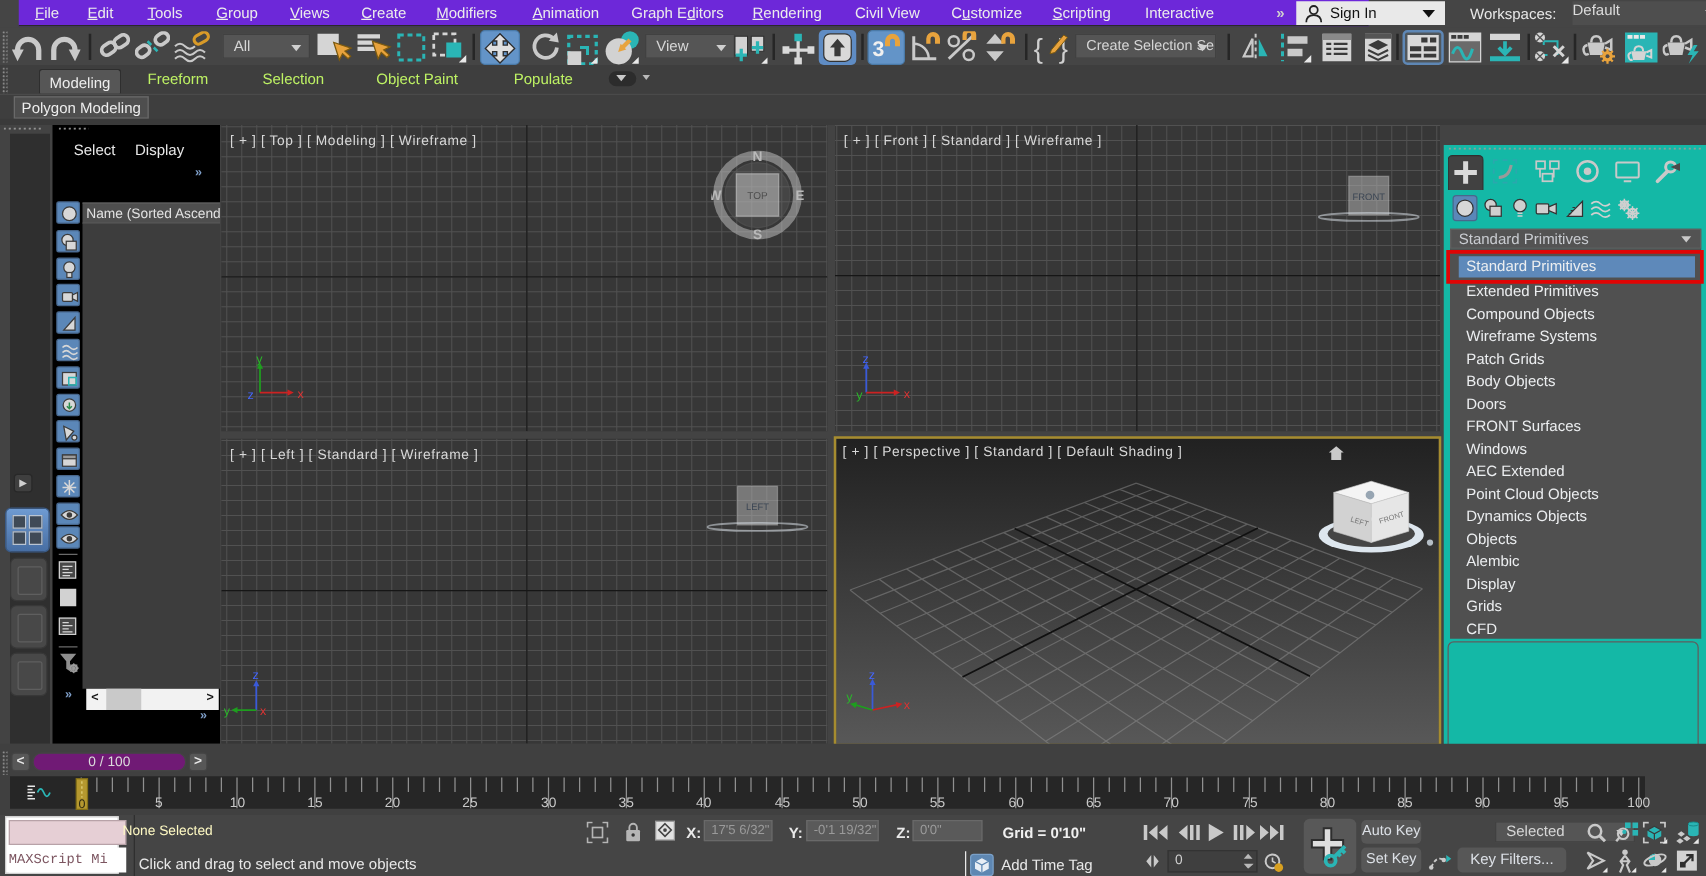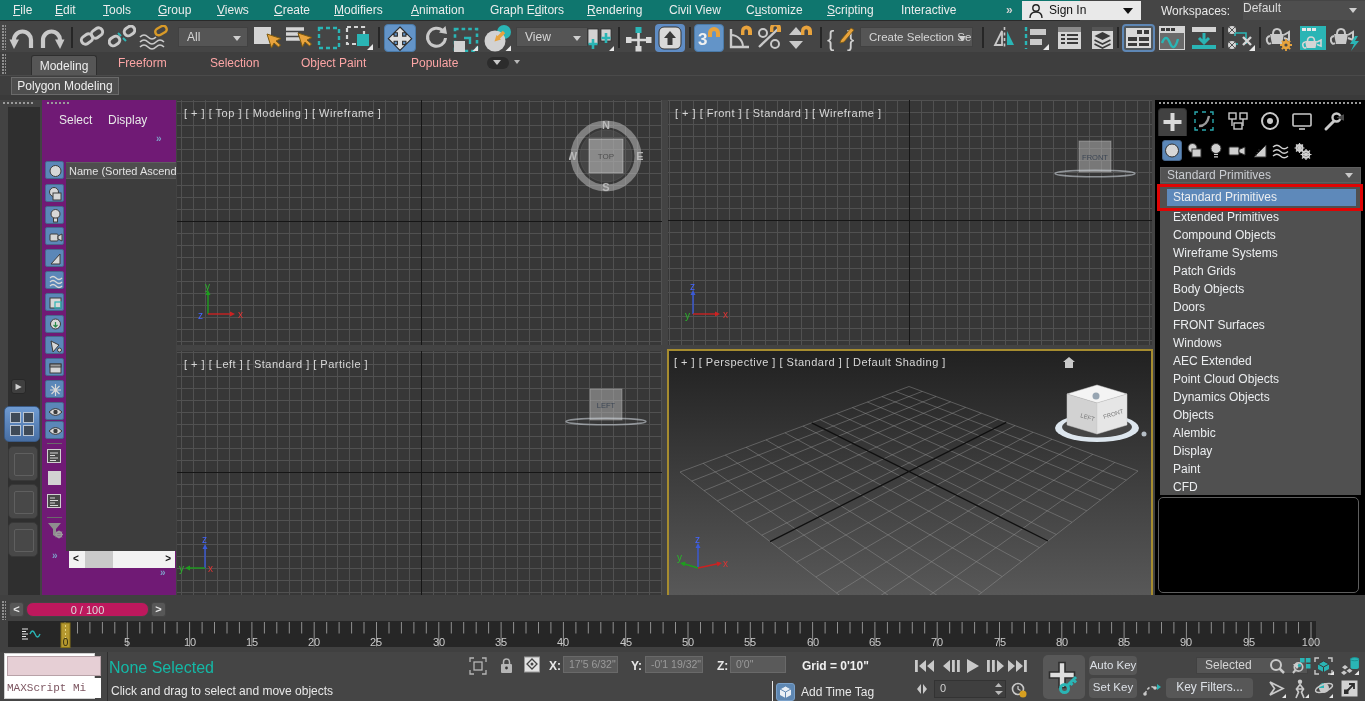--- a/index.html
+++ b/index.html
@@ -1,57 +1,57 @@
 <!DOCTYPE html>
 <html><head><meta charset="utf-8"><style>
 *{margin:0;padding:0;box-sizing:border-box}
 html,body{width:1365px;height:701px;overflow:hidden}
 body{position:relative;background:#454545;font-family:"Liberation Sans",sans-serif;color:#e0e0e0}
 .abs{position:absolute}
 
-#menubar{left:0;top:0;width:1080px;height:21px;background:#0f766e;border-bottom:1px solid #2a2a2a}
+#menubar{left:15px;top:0;width:1080px;height:21px;background:#6d28d9;border-bottom:1px solid #2a2a2a}
 #menubar .mi{position:absolute;top:3px;font-size:12px;color:#ececec;white-space:nowrap}
 #menubar u{text-decoration:underline}
 #signin{position:absolute;left:1022px;top:1px;width:119px;height:19px;background:#e9e9e9;color:#111;font-size:12px}
 #wslbl{position:absolute;left:1161px;top:4px;font-size:12px;color:#e8e8e8}
 #wsdd{position:absolute;left:1243px;top:1px;width:122px;height:19px;background:#4e4e4e;color:#dcdcdc;font-size:12px}
 
 #toolbar{left:0;top:22px;width:1365px;height:30px;background:#454545}
 .grip{position:absolute;width:4px;background-image:radial-gradient(circle at 1px 1px,#909090 0.7px,transparent 1px);background-size:3px 3px}
 .tsep{position:absolute;top:5px;width:2px;height:21px;background:#262626}
 .dd{position:absolute;background:#555;border:1px solid #414141;color:#d6d6d6;font-size:12px;line-height:18px;padding-left:8px}
 .dd .ar{position:absolute;right:6px;top:8px;width:0;height:0;border-left:4px solid transparent;border-right:4px solid transparent;border-top:5px solid #cfcfcf}
 .tbtn{position:absolute;top:3px;width:28px;height:26px}
 .tbtn.on{background:#6394c8;border:1px solid #4a7aa8;border-radius:4px}
 .tbtn.onb{background:#50575c;border:2px solid #5e87b5;border-radius:4px}
 
 #ribbon{left:0;top:52px;width:1365px;height:23px;background:#3e3e3e}
-#ribbon .rtab{position:absolute;top:4px;font-size:12px;color:#fca5a5}
+#ribbon .rtab{position:absolute;top:4px;font-size:12px;color:#bef264}
 #modtab{position:absolute;left:31px;top:3px;width:66px;height:20px;background:#565656;border:1px solid #2e2e2e;border-bottom:none;border-radius:3px 3px 0 0;color:#ededed;font-size:12px;text-align:center;line-height:20px}
 #pmrow{left:0;top:75px;width:1365px;height:20px;background:#3e3e3e;border-top:1px solid #4a4a4a}
 #pmtab{position:absolute;left:11px;top:1px;width:108px;height:18px;background:#4e4e4e;border:1px solid #6a6a6a;color:#ededed;font-size:12px;text-align:center;line-height:16px}
 #below-ribbon{left:0;top:95px;width:1365px;height:5px;background:#3a3a3a}
 
 #main{left:0;top:100px;width:1365px;height:495px;background:#434343}
 #vtabstrip{position:absolute;left:8px;top:7px;width:32px;height:488px;background:#2f2f2f}
-#explorer{position:absolute;left:42px;top:0;width:134px;height:495px;background:#701a75}
+#explorer{position:absolute;left:42px;top:0;width:134px;height:495px;background:#000000}
 .vtab{position:absolute;left:0;width:30px;height:35px;background:#484848;border:1px solid #383838;border-radius:5px}
 .vtab:after{content:"";position:absolute;left:5px;top:6px;width:18px;height:21px;border:1px solid #5f5f5f;border-radius:2px}
 .exico{position:absolute;left:3px;width:19px;height:18px;background:#5b87b8;border:1px solid #48678c;border-radius:2px}
 .exico svg{position:absolute;left:1px;top:0}
 .rl{position:absolute;left:7px;width:189px;height:18px;line-height:18px;padding-left:6px}
 
 .vp{position:absolute;background:#373737;overflow:hidden}
 .vpgrid{position:absolute;left:0;top:0;right:0;bottom:0;
  background-image:linear-gradient(#515151 1px,transparent 1px),linear-gradient(90deg,#515151 1px,transparent 1px);
  background-size:12px 12px}
 .vplabel{position:absolute;left:7px;top:7px;font-size:11px;color:#d8d8d8;letter-spacing:0.5px;white-space:nowrap}
 .axline{position:absolute;background:#161616}
 
-#rpanel{position:absolute;left:1155px;top:0;width:210px;height:495px;background:#000000}
+#rpanel{position:absolute;left:1155px;top:16px;width:210px;height:495px;background:#14b8a6}
 
 #tsliderrow{left:0;top:595px;width:1365px;height:25px;background:#404040}
 #rulerrow{left:0;top:620px;width:1365px;height:32px;background:#404040}
 #statusbar{left:0;top:652px;width:1365px;height:49px;background:#454545}
 .fld{position:absolute;background:#3d3d3d;border:1px solid #333;color:#9a9a9a;font-size:11px;line-height:15px;padding-left:5px;white-space:nowrap;overflow:hidden}
 .sbtn{position:absolute;background:#575757;border:1px solid #444;color:#dcdcdc;font-size:12px;text-align:center;white-space:nowrap;overflow:hidden}
 svg{display:block}
 </style></head><body>
 
 <div class="abs" id="menubar">
@@ -489,21 +489,21 @@
    </svg>
    <svg class="abs" style="left:2px;top:183px" width="52" height="42">
      <line x1="26" y1="34" x2="26" y2="13" stroke="#3a5ad8" stroke-width="1.4"></line>
      <path d="M26 10l-2.5 5h5Z" fill="#3a5ad8"></path>
      <line x1="26" y1="34" x2="9" y2="34" stroke="#1e9e1e" stroke-width="1.4"></line>
      <path d="M6 34l5-2.5v5Z" fill="#1e9e1e"></path>
      <text x="23" y="9" font-size="10" fill="#46f">z</text>
      <text x="0" y="38" font-size="10" fill="#2ab52a">y</text>
      <text x="29" y="38" font-size="10" fill="#d33">x</text>
    </svg>
-   <div class="vplabel">[ + ] [ Left ] [ Standard ] [ Particle ]</div>
+   <div class="vplabel">[ + ] [ Left ] [ Standard ] [ Wireframe ]</div>
  </div>
  <div class="vp" id="vp-persp" style="left:667px;top:249px;width:486px;height:248px;background:linear-gradient(#212121,#585858);border:2px solid #a68c2f">
    <svg class="abs" style="left:-2px;top:-2px" width="486" height="248" viewBox="0 0 486 248">
      <path d="M242.0 300.0L13.0 123.0M242.0 300.0L471.0 122.0M268.1 279.7L36.2 114.3M215.9 279.8L447.8 113.4M292.2 261.0L58.2 106.1M191.8 261.2L425.8 105.3M314.5 243.6L79.1 98.3M169.5 244.0L404.9 97.6M335.2 227.6L99.0 90.9M148.8 228.0L385.0 90.3M354.5 212.6L117.9 83.8M129.5 213.1L366.1 83.3M372.4 198.6L135.9 77.1M111.6 199.2L348.1 76.6M389.3 185.5L153.2 70.7M94.7 186.2L330.8 70.3M405.0 173.3L169.6 64.5M79.0 174.0L314.4 64.2M419.8 161.8L185.4 58.6M64.2 162.6L298.6 58.4M433.7 151.0L200.4 53.0M50.3 151.8L283.6 52.8M446.9 140.8L214.9 47.6M37.1 141.6L269.1 47.5M459.3 131.1L228.7 42.5M24.7 132.1L255.3 42.4M471.0 122.0L242.0 37.5M13.0 123.0L242.0 37.5" stroke="rgba(150,150,150,0.45)" stroke-width="1" fill="none"></path>
      <path d="M144.7 73.8L381.0 192.0M339.3 73.4L103.0 192.6" stroke="#101010" stroke-width="1.3" fill="none"></path>
    </svg>
    <svg class="abs" style="left:383px;top:30px" width="95" height="62">
      <ellipse cx="45" cy="47" rx="42" ry="14" fill="#dde6ee"></ellipse>
      <ellipse cx="45" cy="46" rx="35" ry="10.5" fill="#454545"></ellipse>
      <polygon points="45,4 75,13 45,22 15,13" fill="#f4f4f4" stroke="#cfcfcf" stroke-width="0.5"></polygon>
@@ -609,32 +609,32 @@
     <div class="rl" style="top:97px">Body Objects</div>
     <div class="rl" style="top:115px">Doors</div>
     <div class="rl" style="top:133px">FRONT Surfaces</div>
     <div class="rl" style="top:151px">Windows</div>
     <div class="rl" style="top:169px">AEC Extended</div>
     <div class="rl" style="top:187px">Point Cloud Objects</div>
     <div class="rl" style="top:205px">Dynamics Objects</div>
     <div class="rl" style="top:223px">Objects</div>
     <div class="rl" style="top:241px">Alembic</div>
     <div class="rl" style="top:259px">Display</div>
-    <div class="rl" style="top:277px">Paint</div>
+    <div class="rl" style="top:277px">Grids</div>
     <div class="rl" style="top:295px">CFD</div>
   </div>
   <div class="abs" style="left:2px;top:84px;width:206px;height:27px;border:3.5px solid #e00404"></div>
   <div class="abs" style="left:3px;top:397px;width:201px;height:96px;border:1px solid #5e5e5e;border-radius:5px"></div>
  </div>
 </div>
 
 <div class="abs" id="tsliderrow">
  <div class="grip" style="left:2px;top:6px;height:46px"></div>
  <div class="sbtn" style="left:9px;top:7px;width:15px;height:15px;border-radius:3px;background:#575757;line-height:13px;font-size:11px;font-weight:bold;color:#e8e8e8">&lt;</div>
- <div class="sbtn" style="left:26px;top:7px;width:123px;height:15px;border-radius:7px;background:#be185d;line-height:14px;font-size:11px">0 / 100</div>
+ <div class="sbtn" style="left:26px;top:7px;width:123px;height:15px;border-radius:7px;background:#701a75;line-height:14px;font-size:11px">0 / 100</div>
  <div class="sbtn" style="left:151px;top:7px;width:15px;height:15px;border-radius:3px;background:#575757;line-height:13px;font-size:11px;font-weight:bold;color:#e8e8e8">&gt;</div>
 </div>
 
 <div class="abs" id="rulerrow">
     <svg width="1365" height="32" style="position:absolute;left:0;top:0">
       <rect x="8" y="1" width="1308" height="26" fill="#262626"></rect>
       <path d="M65.0 2V26.5M77.5 2V13.5M89.9 2V13.5M102.4 2V13.5M114.8 2V13.5M127.3 2V26.5M139.8 2V13.5M152.2 2V13.5M164.7 2V13.5M177.1 2V13.5M189.6 2V26.5M202.1 2V13.5M214.5 2V13.5M227.0 2V13.5M239.4 2V13.5M251.9 2V26.5M264.4 2V13.5M276.8 2V13.5M289.3 2V13.5M301.7 2V13.5M314.2 2V26.5M326.7 2V13.5M339.1 2V13.5M351.6 2V13.5M364.0 2V13.5M376.5 2V26.5M389.0 2V13.5M401.4 2V13.5M413.9 2V13.5M426.3 2V13.5M438.8 2V26.5M451.3 2V13.5M463.7 2V13.5M476.2 2V13.5M488.6 2V13.5M501.1 2V26.5M513.6 2V13.5M526.0 2V13.5M538.5 2V13.5M550.9 2V13.5M563.4 2V26.5M575.9 2V13.5M588.3 2V13.5M600.8 2V13.5M613.2 2V13.5M625.7 2V26.5M638.2 2V13.5M650.6 2V13.5M663.1 2V13.5M675.5 2V13.5M688.0 2V26.5M700.5 2V13.5M712.9 2V13.5M725.4 2V13.5M737.8 2V13.5M750.3 2V26.5M762.8 2V13.5M775.2 2V13.5M787.7 2V13.5M800.1 2V13.5M812.6 2V26.5M825.1 2V13.5M837.5 2V13.5M850.0 2V13.5M862.4 2V13.5M874.9 2V26.5M887.4 2V13.5M899.8 2V13.5M912.3 2V13.5M924.7 2V13.5M937.2 2V26.5M949.7 2V13.5M962.1 2V13.5M974.6 2V13.5M987.0 2V13.5M999.5 2V26.5M1012.0 2V13.5M1024.4 2V13.5M1036.9 2V13.5M1049.3 2V13.5M1061.8 2V26.5M1074.3 2V13.5M1086.7 2V13.5M1099.2 2V13.5M1111.6 2V13.5M1124.1 2V26.5M1136.6 2V13.5M1149.0 2V13.5M1161.5 2V13.5M1173.9 2V13.5M1186.4 2V26.5M1198.9 2V13.5M1211.3 2V13.5M1223.8 2V13.5M1236.2 2V13.5M1248.7 2V26.5M1261.2 2V13.5M1273.6 2V13.5M1286.1 2V13.5M1298.5 2V13.5M1311.0 2V26.5" stroke="#909090" stroke-width="1"></path>
       <text x="127" y="25.5" font-size="11" fill="#c9c9c9" text-anchor="middle" font-family="Liberation Sans">5</text>
       <text x="190" y="25.5" font-size="11" fill="#c9c9c9" text-anchor="middle" font-family="Liberation Sans">10</text>
       <text x="252" y="25.5" font-size="11" fill="#c9c9c9" text-anchor="middle" font-family="Liberation Sans">15</text>
@@ -664,21 +664,21 @@
       <text x="65.5" y="26" font-size="10" fill="#2e2a10" text-anchor="middle" font-family="Liberation Sans">0</text>
     </svg>
   </div>
 
 <div class="abs" id="statusbar">
  <div class="abs" style="left:4px;top:1px;width:91px;height:46px;background:#fff;border:1px solid #d0d0d0">
    <div class="abs" style="left:2px;top:2px;width:94px;height:20px;background:#e6cfd5;border:1px solid #b8a2a8"></div>
    <div class="abs" style="left:2px;top:24px;width:94px;height:20px;background:#fff;color:#7c5560;font-family:'Liberation Mono',monospace;font-size:11px;line-height:20px;white-space:nowrap;overflow:hidden">MAXScript Mi</div>
  </div>
  <div class="abs" style="left:107px;top:0;width:1px;height:49px;background:#2f2f2f"></div>
- <span class="abs" style="left:109px;top:7px;font-size:16px;color:#14b8a6">None Selected</span>
+ <span class="abs" style="left:98px;top:7px;font-size:11px;color:#fef9c3">None Selected</span>
  <span class="abs" style="left:111px;top:32px;font-size:12px;color:#e8e8e8">Click and drag to select and move objects</span>
  <svg class="abs" style="left:469px;top:5px" width="18" height="18">
       <g stroke="#b5b5b5" stroke-width="1.3" fill="none">
         <path d="M1 5V1h4M13 1h4v4M17 13v4h-4M5 17H1v-4"></path>
         <rect x="5" y="5" width="8" height="8"></rect>
       </g>
     </svg>
  <svg class="abs" style="left:500px;top:5px" width="14" height="17">
       <rect x="1" y="7" width="11" height="9" rx="1" fill="#b5b5b5"></rect>
       <path d="M3.5 7V5a3 3 0 016 0v2" fill="none" stroke="#b5b5b5" stroke-width="1.5"></path>

